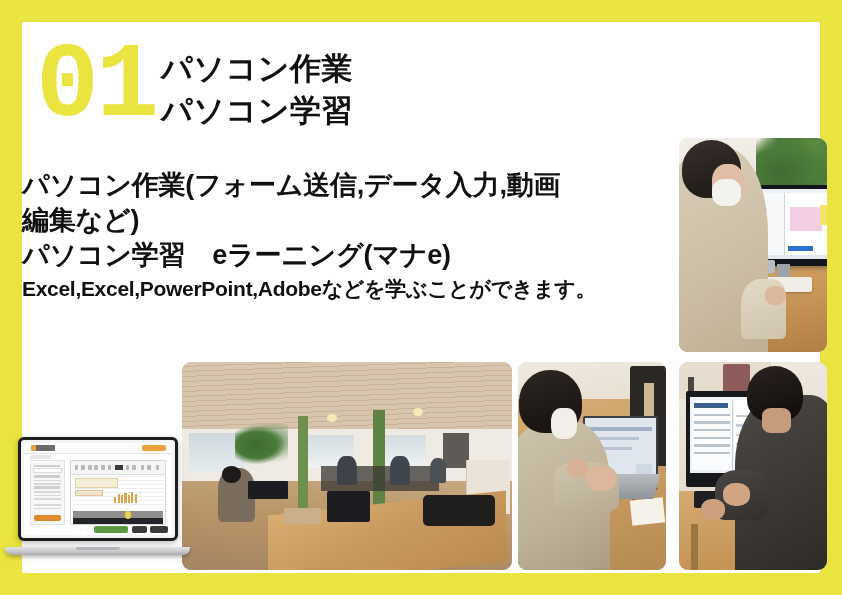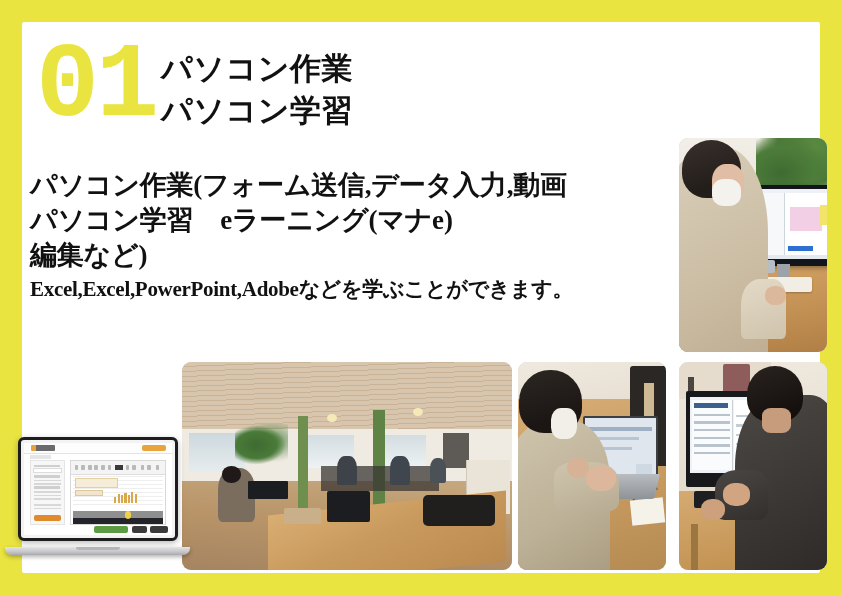--- a/index.html
+++ b/index.html
@@ -38,21 +38,21 @@
     margin-left:5px;padding-top:14px;
   }
   .header-titles div{
     font-size:31px;line-height:1.36;
     font-weight:bold;color:#111111;
     letter-spacing:0.5px;
   }
 
   
   .body-copy{
-    position:absolute;left:8px;top:146px;width:640px;font-family:Liberation Serif, serif;
+    position:absolute;left:0;top:146px;width:640px;
   }
   .line-lg{
     font-size:27px;line-height:1.29;
     font-weight:bold;color:#111111;
     letter-spacing:-0.2px;
     white-space:pre-wrap;
   }
   .line-sm{
     font-size:21px;line-height:1.35;
     font-weight:bold;color:#111111;
@@ -253,22 +253,22 @@
     <div class="header">
       <div class="big-number">01</div>
       <div class="header-titles">
         <div>パソコン作業</div>
         <div>パソコン学習</div>
       </div>
     </div>
 
     <div class="body-copy">
       <div class="line-lg">パソコン作業(フォーム送信,データ入力,動画</div>
+      <div class="line-lg">編集など)</div>
       <div class="line-lg">パソコン学習　eラーニング(マナe)</div>
-      <div class="line-lg">編集など)</div>
       <div class="line-sm">Excel,Excel,PowerPoint,Adobeなどを学ぶことができます。</div>
     </div>
 
     <div class="photo ph-imac">
       <div class="ph-inner">
         <div class="wall"></div>
         <div class="window"></div>
         <div class="plant"></div>
         <div class="desk"></div>
         <div class="monitor">

